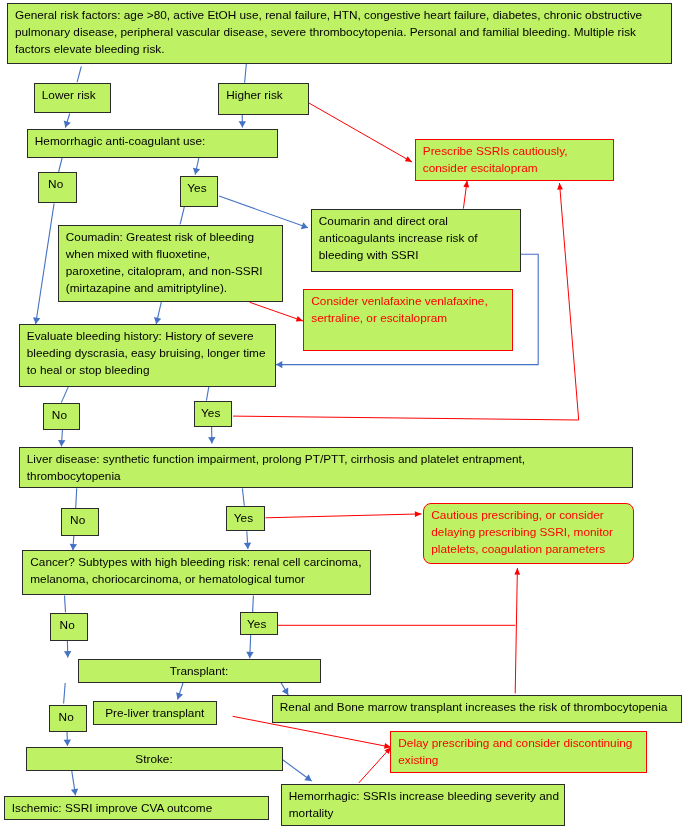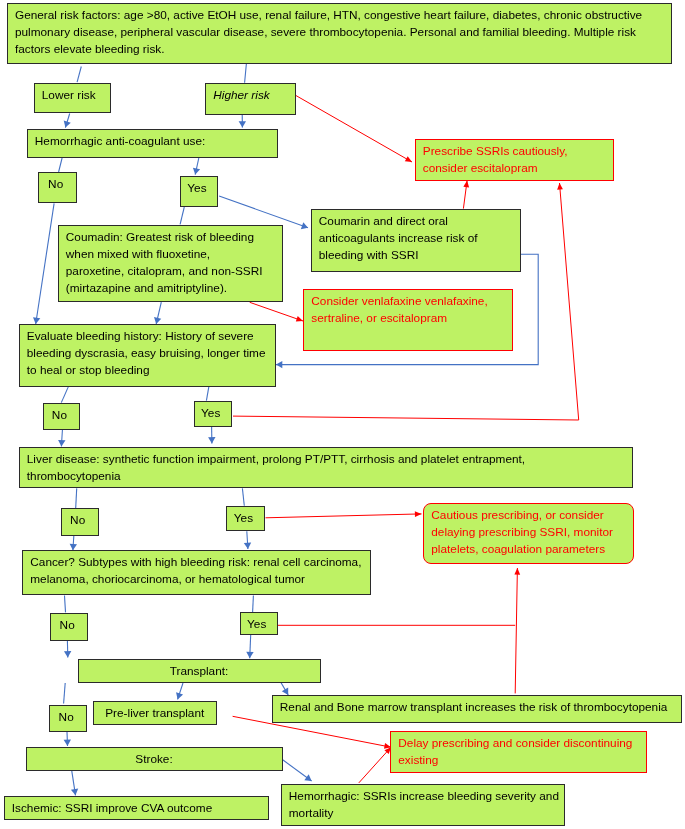--- a/index.html
+++ b/index.html
@@ -165,21 +165,21 @@
   <div class="node blk" style="left:6.7px;top:3px;width:665px;height:61px;padding:3px 8.5px 0 7.3px;">
     <span class="txt">General risk factors: age &gt;80, active EtOH use, renal failure, HTN, congestive heart failure, diabetes, chronic obstructive
 pulmonary disease, peripheral vascular disease, severe thrombocytopenia. Personal and familial bleeding. Multiple risk
 factors elevate bleeding risk.</span>
     </div>
 
   <div class="node blk ctr" style="left:33.5px;top:82.5px;width:77px;height:30px;">
     <span class="txt">Lower risk</span>
     </div>
 
-  <div class="node blk ctr" style="left:205px;top:83px;width:90.5px;height:31.5px;font-style:italic;">
+  <div class="node blk ctr" style="left:218px;top:83px;width:90.5px;height:31.5px;">
     <span class="txt">Higher risk</span>
     </div>
 
   <div class="node blk" style="left:26.5px;top:128.5px;width:251px;height:29px;padding:3px 8.5px 0 7.3px;">
     <span class="txt">Hemorrhagic anti-coagulant use:</span>
     </div>
 
   <div class="node blk midl" style="left:38px;top:171.5px;width:39px;height:31.5px;">
     <span class="txt">No</span>
     </div>

